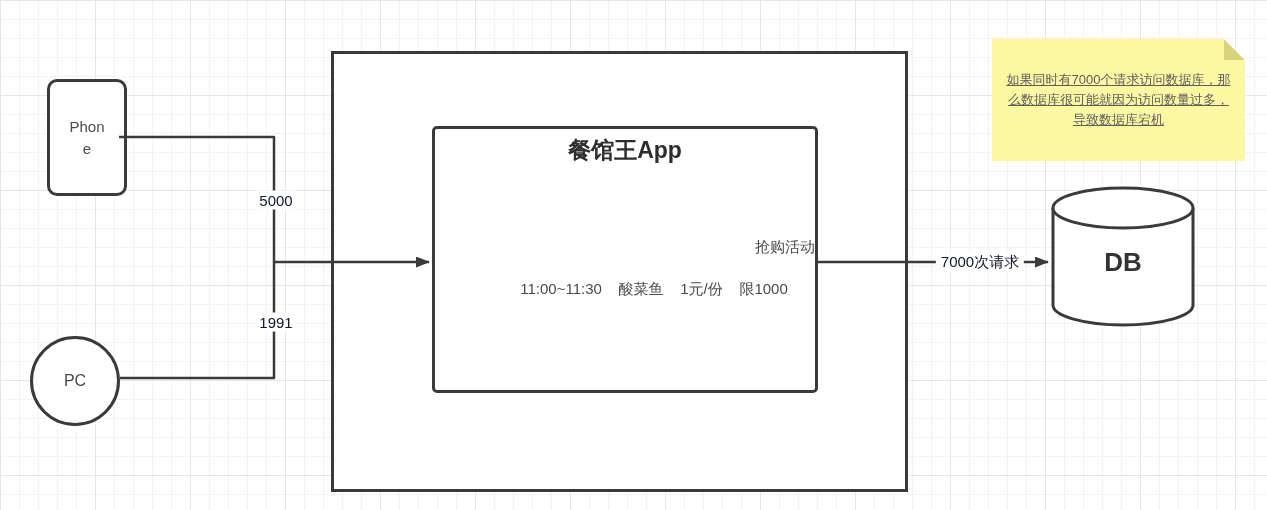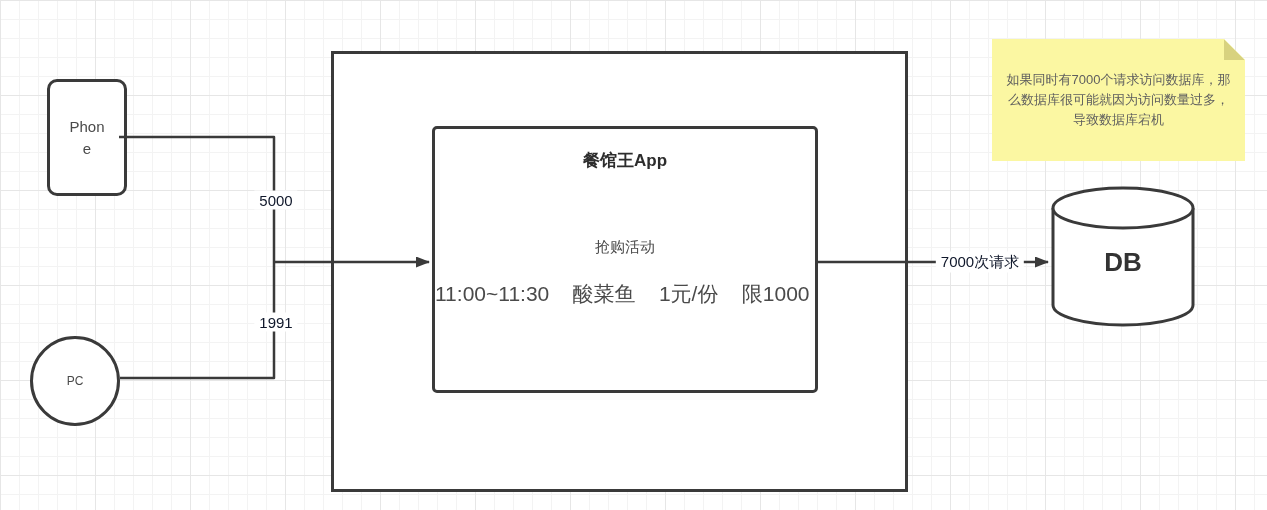--- a/index.html
+++ b/index.html
@@ -10,44 +10,44 @@
       linear-gradient(#e6e6e6 1px, transparent 1px),
       linear-gradient(90deg,#e6e6e6 1px, transparent 1px),
       linear-gradient(#f3f3f3 1px, transparent 1px),
       linear-gradient(90deg,#f3f3f3 1px, transparent 1px);
     background-size:95px 95px,95px 95px,19px 19px,19px 19px;
   }
   .node{position:absolute;box-sizing:border-box;border:3px solid #3a3a3a;background:#fff;
         display:flex;align-items:center;justify-content:center;color:#4a4a4a;z-index:1;}
   .phone-node{left:47px;top:79px;width:80px;height:117px;border-radius:10px;font-size:15px;}
   .phone-node .wrap{width:40px;word-break:break-all;text-align:center;line-height:1.45;}
-  .pc-node{left:30px;top:336px;width:90px;height:90px;border-radius:50%;font-size:12px;}
+  .pc-node{left:30px;top:336px;width:90px;height:90px;border-radius:50%;font-size:16px;}
   .outer-box{left:331px;top:51px;width:577px;height:441px;z-index:1;}
   .inner-box{left:432px;top:126px;width:386px;height:267px;border-radius:5px;z-index:2;}
-  .app-title{position:absolute;top:20px;left:0;width:100%;text-align:center;
-             font-size:17px;font-weight:700;color:#2d2d2d;}
-  .activity-title{position:absolute;top:109px;left:0;width:100%;text-align:center;
+  .app-title{position:absolute;top:6px;left:0;width:100%;text-align:center;
+             font-size:23px;font-weight:700;color:#2d2d2d;}
+  .activity-title{position:absolute;top:109px;left:0;width:100%;text-align:right;
                   font-size:15px;color:#4a4a4a;}
-  .activity-detail{position:absolute;top:151px;left:0;width:100%;text-align:left;
-                   font-size:21px;color:#4a4a4a;white-space:pre;}
+  .activity-detail{position:absolute;top:151px;left:0;width:100%;text-align:center;
+                   font-size:15px;color:#4a4a4a;white-space:pre;padding-left:29px;}
   .outer-caption{position:absolute;left:331px;top:419px;width:577px;text-align:center;
                  font-size:16px;color:#474747;z-index:2;}
   .edge-layer{position:absolute;left:0;top:0;width:1267px;height:510px;z-index:3;pointer-events:none;}
   .edge-label{position:absolute;z-index:4;background:#ffffff;padding:1px 5px;
               font-size:15px;color:#0f172a;transform:translate(-50%,-50%);white-space:nowrap;}
   .db-label{position:absolute;left:1123px;top:262px;transform:translate(-50%,-50%);
             font-size:26px;font-weight:700;color:#333;z-index:4;}
   .sticky-note{position:absolute;left:992px;top:39px;width:253px;height:122px;z-index:2;
                background:#fbf7a2;
                clip-path:polygon(0 0, calc(100% - 21px) 0, 100% 21px, 100% 100%, 0 100%);
                display:flex;align-items:center;justify-content:center;}
   .sticky-note .fold{position:absolute;top:0;right:0;width:21px;height:21px;background:#d8d27f;
                      clip-path:polygon(0 0, 100% 100%, 0 100%);}
   .sticky-note .note-text{padding:4px 12px;text-align:center;font-size:13px;line-height:20px;
-                          color:#5e5e5e;}
+                          color:#5e5e5e;text-decoration:underline;}
 </style>
 </head>
 <body>
 
 <div class="canvas">
 
   <div class="node phone-node">
     <div class="wrap">Phone</div>
   </div>
 

